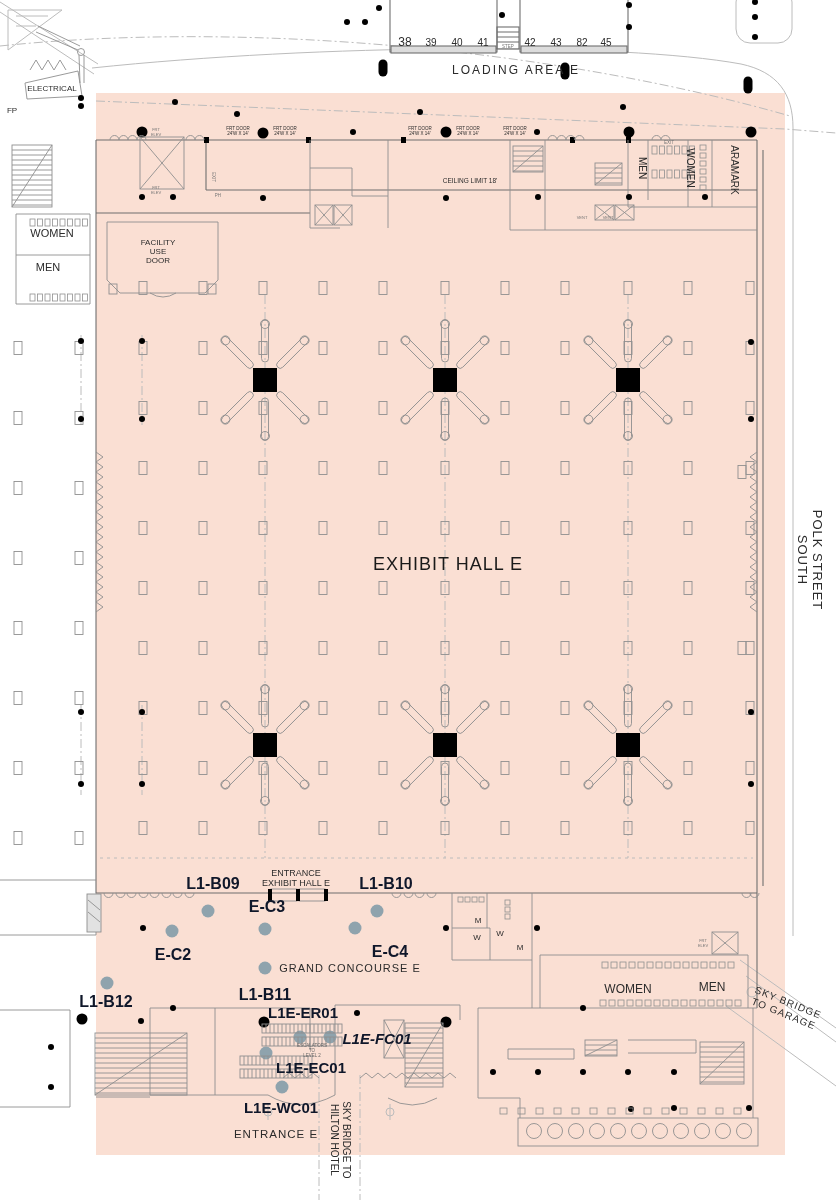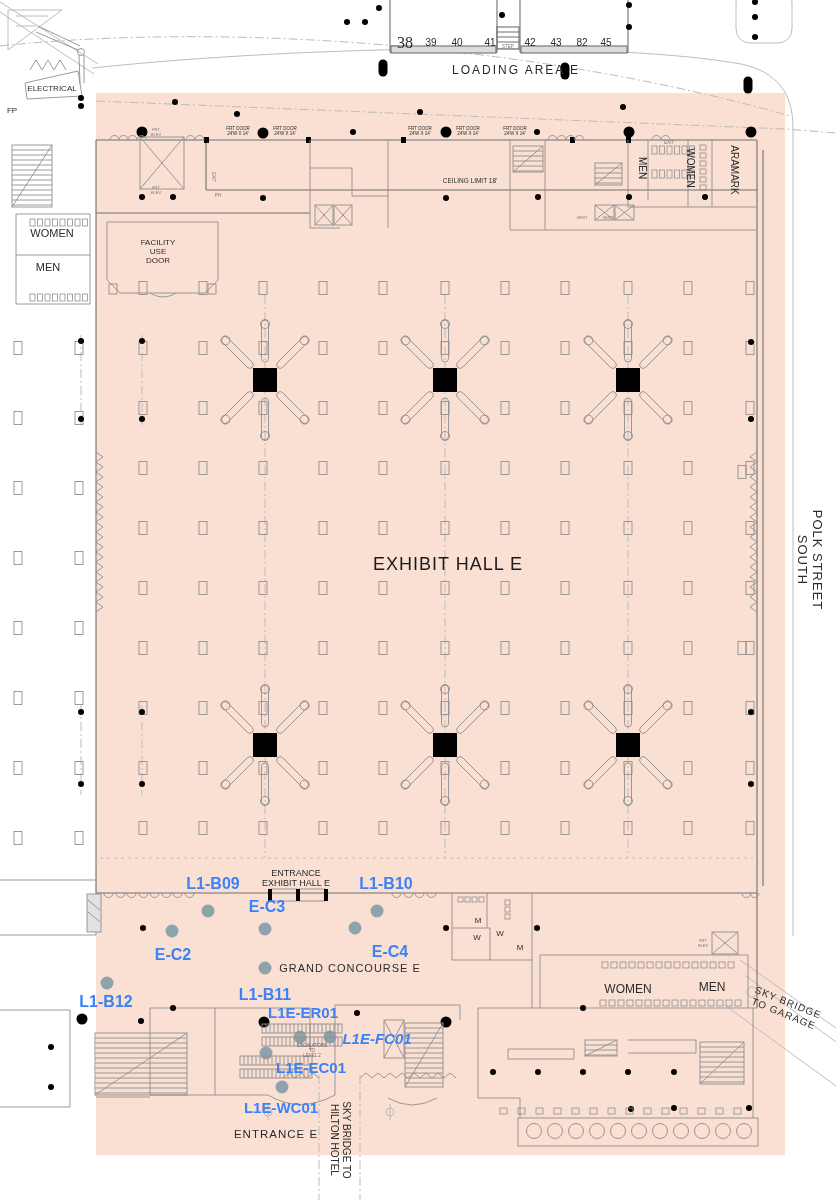--- a/index.html
+++ b/index.html
@@ -2,21 +2,21 @@
 <html><head>
 <meta charset="utf-8">
 <style>
   html,body{margin:0;padding:0;background:#fff;}
   #stage{position:relative;width:836px;height:1200px;background:#ffffff;overflow:hidden;
          font-family:"Liberation Sans",sans-serif;}
   #plan{position:absolute;left:0;top:0;z-index:1;}
   #labels{position:absolute;left:0;top:0;width:836px;height:1200px;z-index:2;pointer-events:none;}
   .lbl{position:absolute;transform:translate(-50%,-50%);white-space:nowrap;color:#2b2b2b;
        line-height:1.15;text-align:center;}
-  .g{color:#3b82f6;font-weight:bold;}
+  .g{color:#0f172a;font-weight:bold;}
   .rot90{transform:translate(-50%,-50%) rotate(90deg);}
   
   .wall{stroke:#6f6f6f;fill:none;stroke-width:1.1;}
   .thin{stroke:#8f8f8f;fill:none;stroke-width:0.9;}
   .road{stroke:#bcbcbc;fill:none;stroke-width:1;}
   .dash{stroke-dasharray:9 3 2 3;}
   .dash2{stroke-dasharray:3 4;}
   .col{stroke:#909090;fill:none;stroke-width:0.9;}
   .blk{fill:#000;stroke:none;}
   .fix{stroke:#8f8f8f;fill:none;stroke-width:0.8;}
@@ -786,24 +786,24 @@
         <path d="M283,1078 l6,-5 l6,5 l6,-5 l6,5 l6,-5 l6,5" class="thin"></path>
         <path d="M360,1078 l6,-5 l6,5 l6,-5 l6,5 l6,-5 l6,5 l6,-5 l6,5 l6,-5 l6,5 l6,-5 l6,5 l6,-5 l6,5 l6,-5 l6,5" class="thin"></path>
         <path d="M110,140 a4.5,4.5 0 0 1 9,0 M119,140 a4.5,4.5 0 0 1 9,0 M128,140 a4.5,4.5 0 0 1 9,0 M137,140 a4.5,4.5 0 0 1 9,0 M186,140 a4.5,4.5 0 0 1 9,0 M195,140 a4.5,4.5 0 0 1 9,0 M548,140 a4.5,4.5 0 0 1 9,0 M557,140 a4.5,4.5 0 0 1 9,0 M566,140 a4.5,4.5 0 0 1 9,0 M575,140 a4.5,4.5 0 0 1 9,0 M652,140 a4.5,4.5 0 0 1 9,0 M661,140 a4.5,4.5 0 0 1 9,0 " class="thin"></path>
         <path d="M104,893 a4.5,4.5 0 0 0 9,0 M116,893 a4.5,4.5 0 0 0 9,0 M127,893 a4.5,4.5 0 0 0 9,0 M139,893 a4.5,4.5 0 0 0 9,0 M150,893 a4.5,4.5 0 0 0 9,0 M162,893 a4.5,4.5 0 0 0 9,0 M173,893 a4.5,4.5 0 0 0 9,0 M185,893 a4.5,4.5 0 0 0 9,0 M392,893 a4.5,4.5 0 0 0 9,0 M404,893 a4.5,4.5 0 0 0 9,0 M415,893 a4.5,4.5 0 0 0 9,0 M427,893 a4.5,4.5 0 0 0 9,0 M742,893 a4.5,4.5 0 0 0 9,0 M750,893 a4.5,4.5 0 0 0 9,0 " class="thin"></path>
       </g>
 </svg>
 
 <div id="labels">
   <div class="lbl" style="left:516px;top:71px;font-size:12px;letter-spacing:2px;">LOADING AREA E</div>
 
-  <div class="lbl" style="left:405px;top:43px;font-size:16px;font-family:Liberation Serif, serif;">38</div>
+  <div class="lbl" style="left:405px;top:43px;font-size:12px;">38</div>
   <div class="lbl" style="left:431px;top:43px;font-size:10px;">39</div>
   <div class="lbl" style="left:457px;top:43px;font-size:10px;">40</div>
-  <div class="lbl" style="left:483px;top:43px;font-size:10px;margin-left:7px;">41</div>
+  <div class="lbl" style="left:483px;top:43px;font-size:10px;">41</div>
   <div class="lbl" style="left:530px;top:43px;font-size:10px;">42</div>
   <div class="lbl" style="left:556px;top:43px;font-size:10px;">43</div>
   <div class="lbl" style="left:582px;top:43px;font-size:10px;">82</div>
   <div class="lbl" style="left:606px;top:43px;font-size:10px;">45</div>
   <div class="lbl" style="left:508px;top:47px;font-size:4.5px;color:#777;">STEP</div>
 
   <div class="lbl" style="left:52px;top:89px;font-size:8px;text-align:center;">ELECTRICAL</div>
   <div class="lbl" style="left:12px;top:111px;font-size:8px;text-align:center;">FP</div>
 
   <div class="lbl" style="left:238px;top:131px;font-size:4.5px;">

